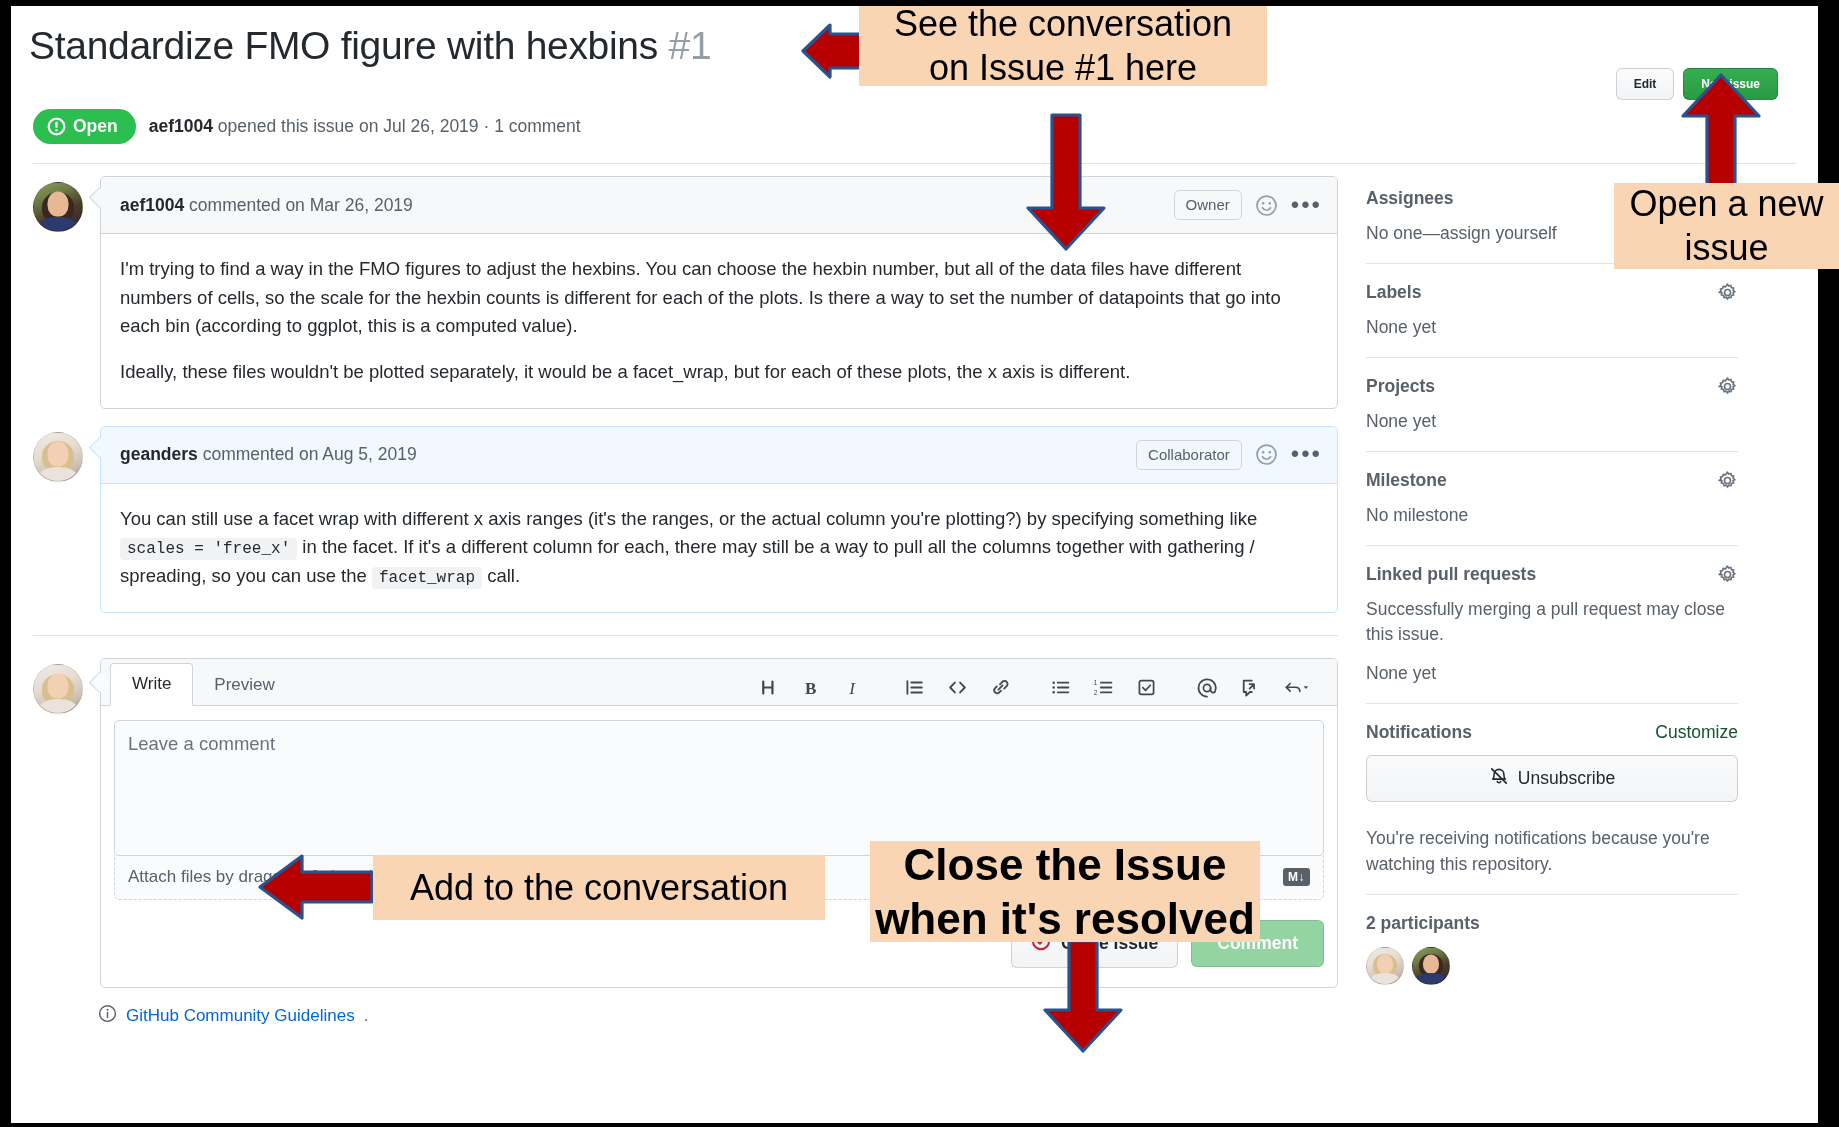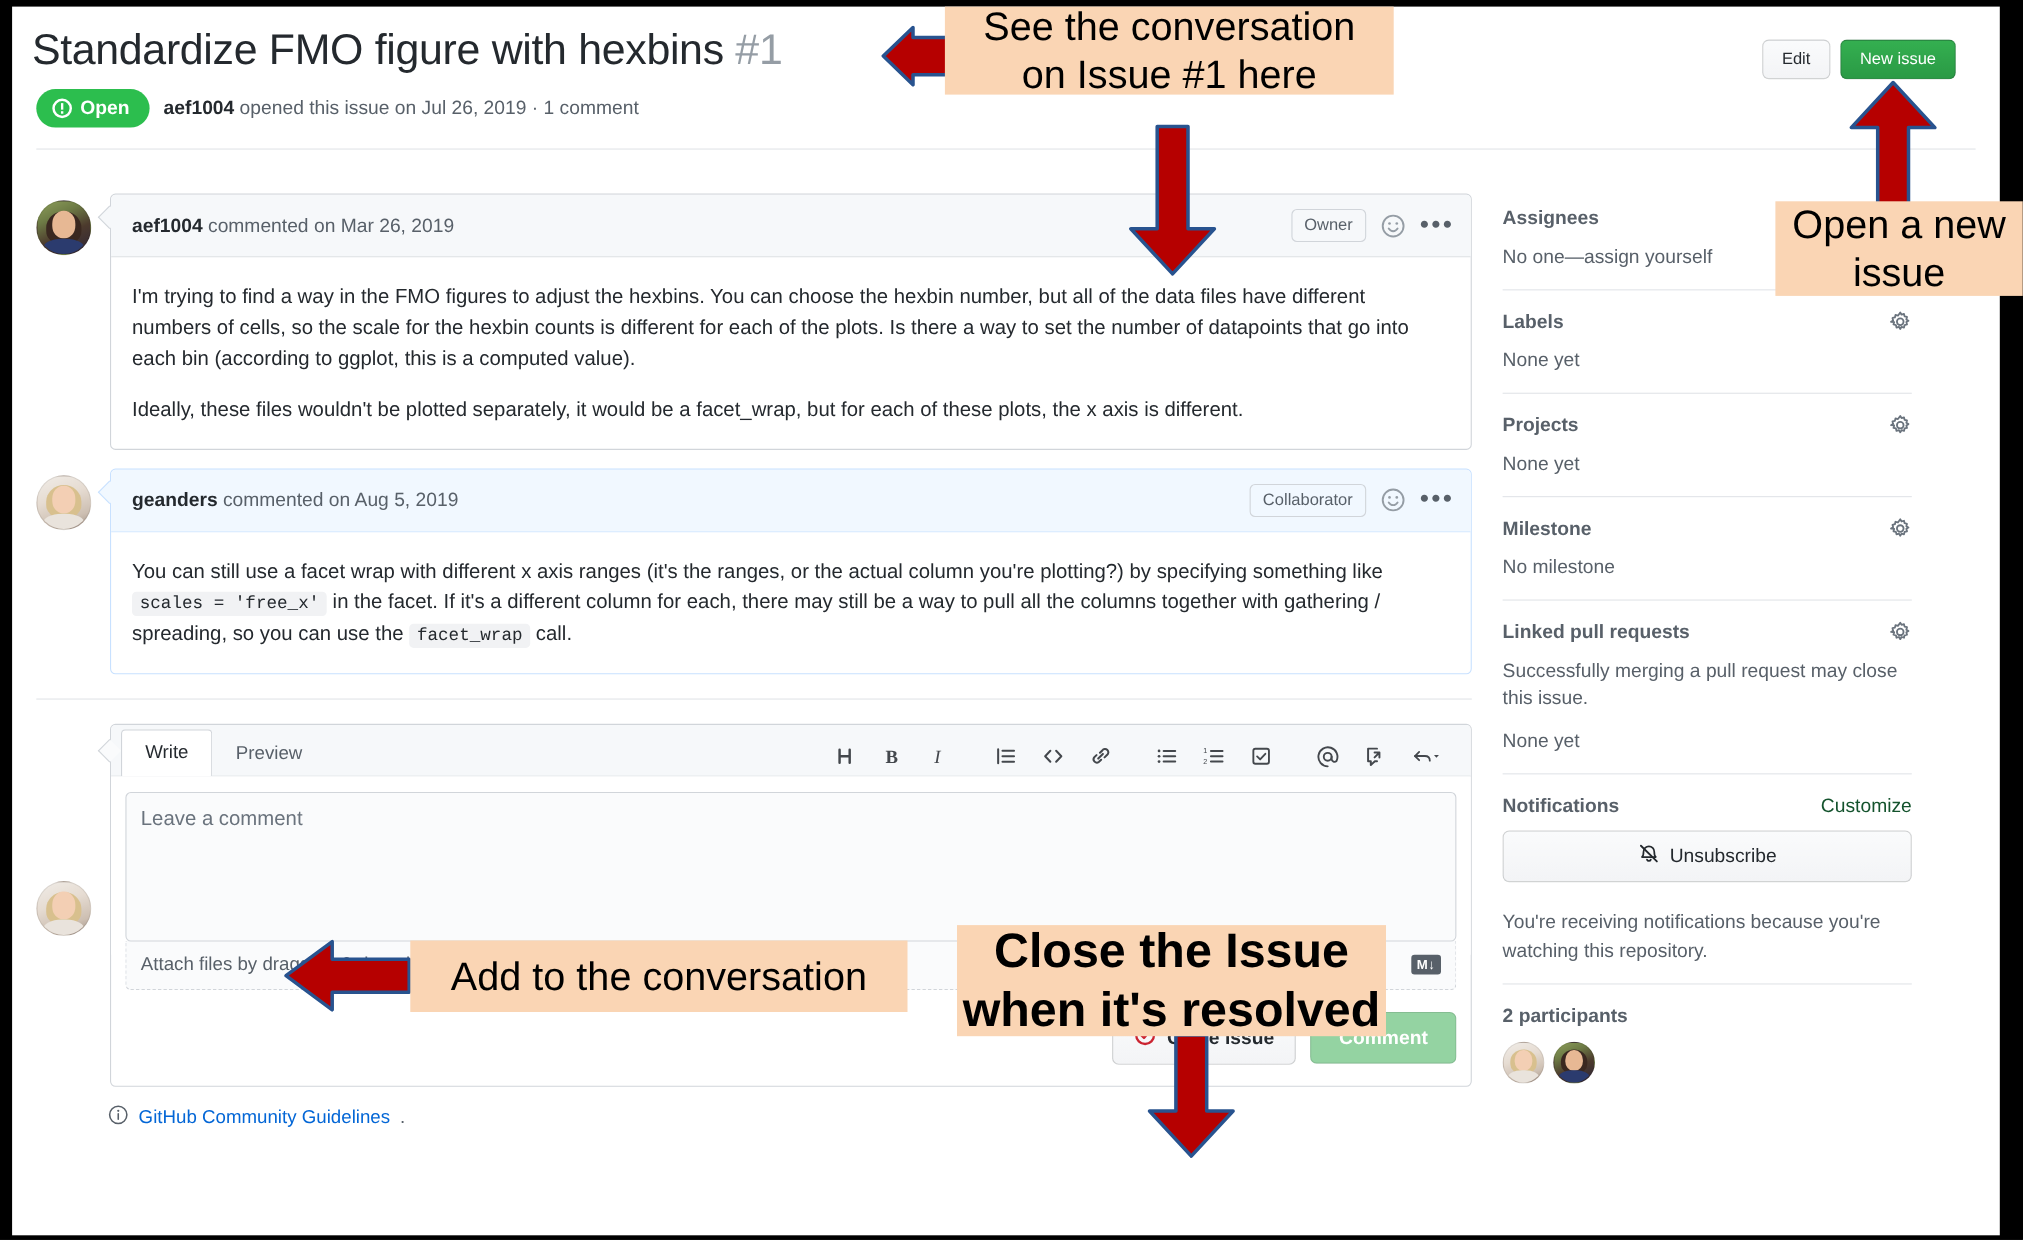--- a/index.html
+++ b/index.html
@@ -54,27 +54,28 @@
     font-weight: 300;
   }
   .header-actions {
     display: flex;
     align-items: center;
     gap: 9px;
     padding-top: 14px;
   }
   .btn {
     font-family: "Liberation Sans", sans-serif;
-    font-size: 15px;
-    font-weight: normal;
+    font-size: 12px;
+    font-weight: bold;
     border-radius: 6px;
     padding: 7px 17px;
     cursor: pointer;
     line-height: 1.35;
     white-space: nowrap;
+    margin-top: 32px;
   }
   .btn-default {
     background: linear-gradient(#fafbfc, #f3f4f6);
     border: 1px solid rgba(27,31,35,0.18);
     color: #24292e;
   }
   .btn-green {
     background: linear-gradient(#34af50, #2a9a45);
     border: 1px solid rgba(27,31,35,0.22);
     color: #ffffff;
@@ -243,21 +244,21 @@
     font-size: 16px;
   }
 
   
   .editor-divider {
     border-bottom: 1px solid #e1e4e8;
     margin: 22px 0 0 0;
   }
 
   
-  .form-row { display: flex; align-items: center; margin-top: 22px; }
+  .form-row { display: flex; align-items: flex-start; margin-top: 22px; }
   .form-box {
     flex: 1;
     border: 1px solid #d1d5da;
     border-radius: 5px;
     background: #fff;
     position: relative;
   }
   .form-box::before {
     content: "";
     position: absolute;

